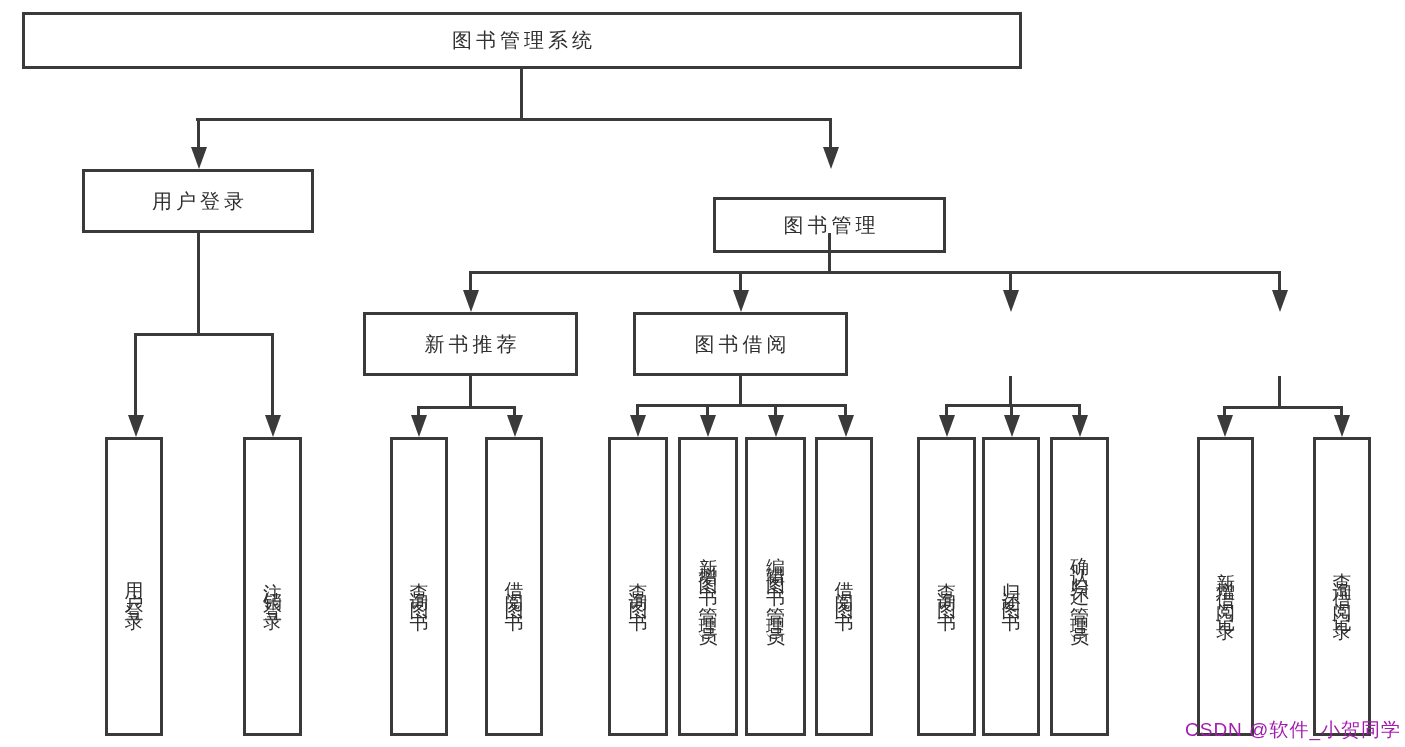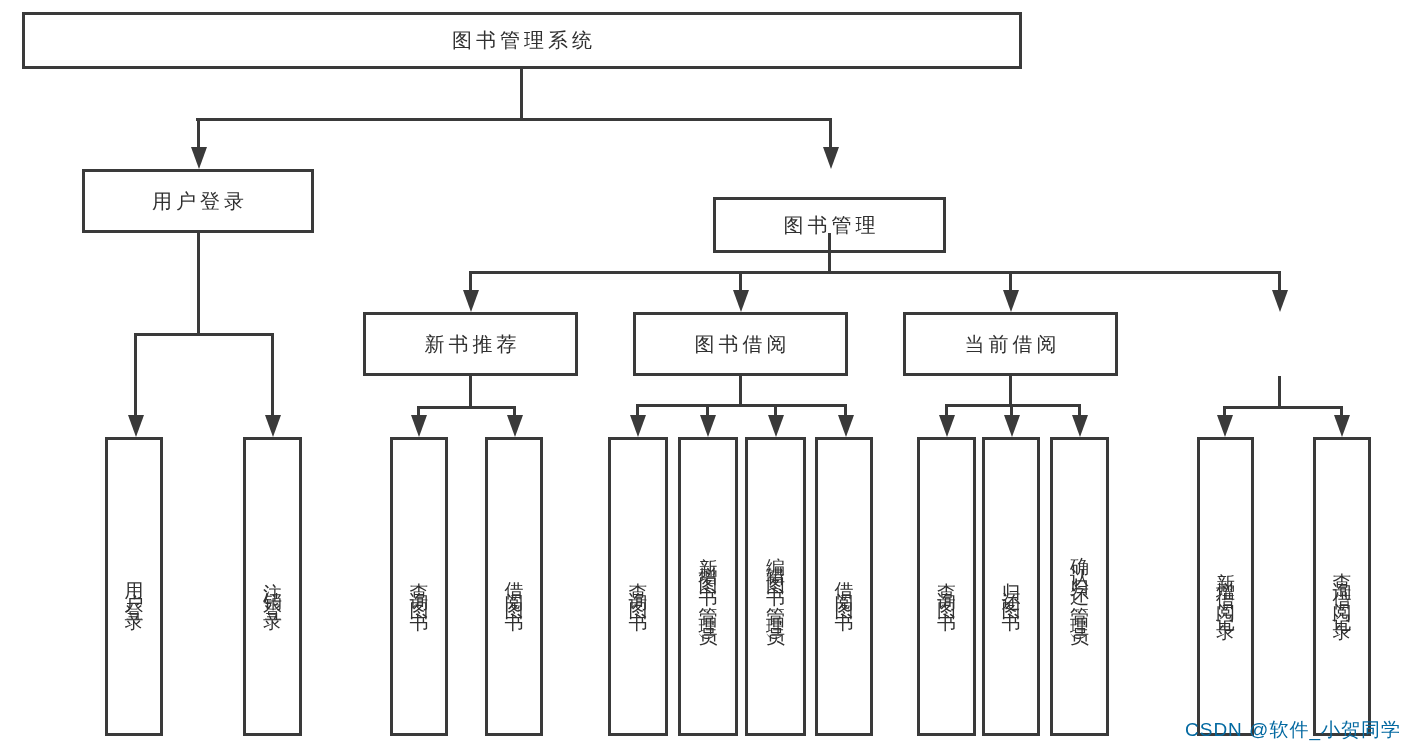--- a/index.html
+++ b/index.html
@@ -55,21 +55,21 @@
     margin-left:-8px;
     width:0;height:0;
     border-left:8px solid transparent;
     border-right:8px solid transparent;
     border-top:22px solid var(--line);
   }
   .watermark{
     position:absolute;
     left:1185px;top:717px;
     font-size:19px;
-    color:#0369a1;
+    color:#a21caf;
     letter-spacing:1px;
     white-space:nowrap;
   }
 </style>
 </head>
 <body>
 
 <div id="canvas">
 
   <div class="node" style="left:22px;top:12px;width:1000px;height:57px;">图书管理系统</div>
@@ -89,21 +89,20 @@
 
   <div class="vline" style="left:828px;top:233px;height:40px;"></div>
   <div class="hline" style="left:469px;top:271px;width:812px;"></div>
   <div class="arrow" style="left:469px;top:273px;height:17px;"></div>
   <div class="arrow" style="left:739px;top:273px;height:17px;"></div>
   <div class="arrow" style="left:1009px;top:273px;height:17px;"></div>
   <div class="arrow" style="left:1278px;top:273px;height:17px;"></div>
 
   <div class="node" style="left:633px;top:312px;width:215px;height:64px;">图书借阅</div>
   <div class="node" style="left:363px;top:312px;width:215px;height:64px;">新书推荐</div>
-  <div class="node" style="left:903px;top:312px;width:215px;height:64px;">当前借阅</div>
 
   <div class="vline" style="left:469px;top:376px;height:33px;"></div>
   <div class="hline" style="left:417px;top:406px;width:99px;"></div>
   <div class="arrow" style="left:417px;top:408px;height:7px;"></div>
   <div class="arrow" style="left:513px;top:408px;height:7px;"></div>
 
   <div class="vline" style="left:739px;top:376px;height:30px;"></div>
   <div class="hline" style="left:636px;top:404px;width:211px;"></div>
   <div class="arrow" style="left:636px;top:406px;height:9px;"></div>
   <div class="arrow" style="left:706px;top:406px;height:9px;"></div>

